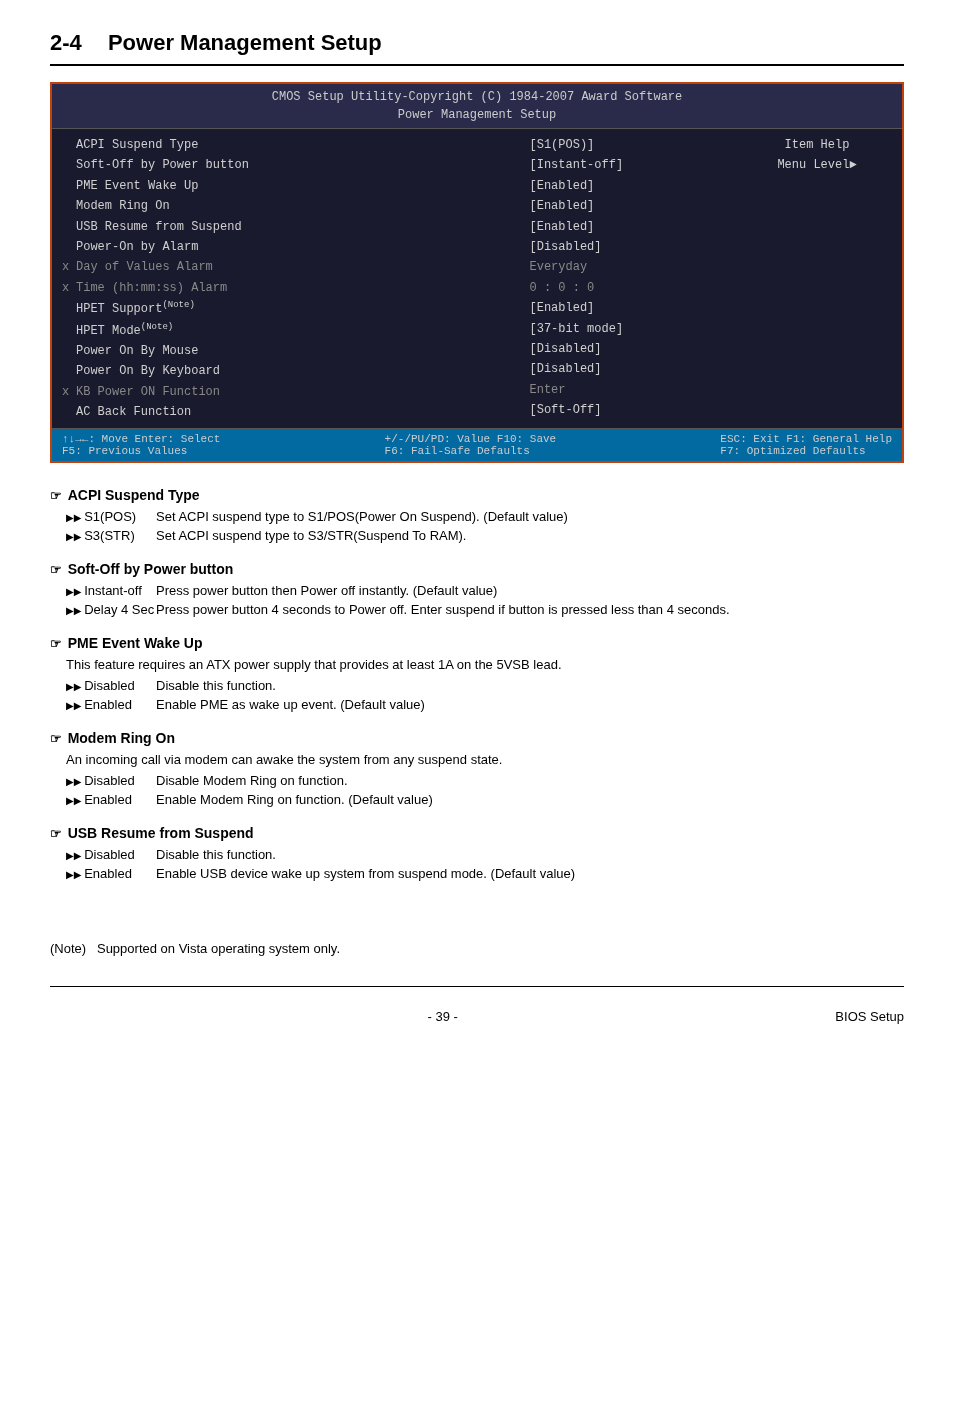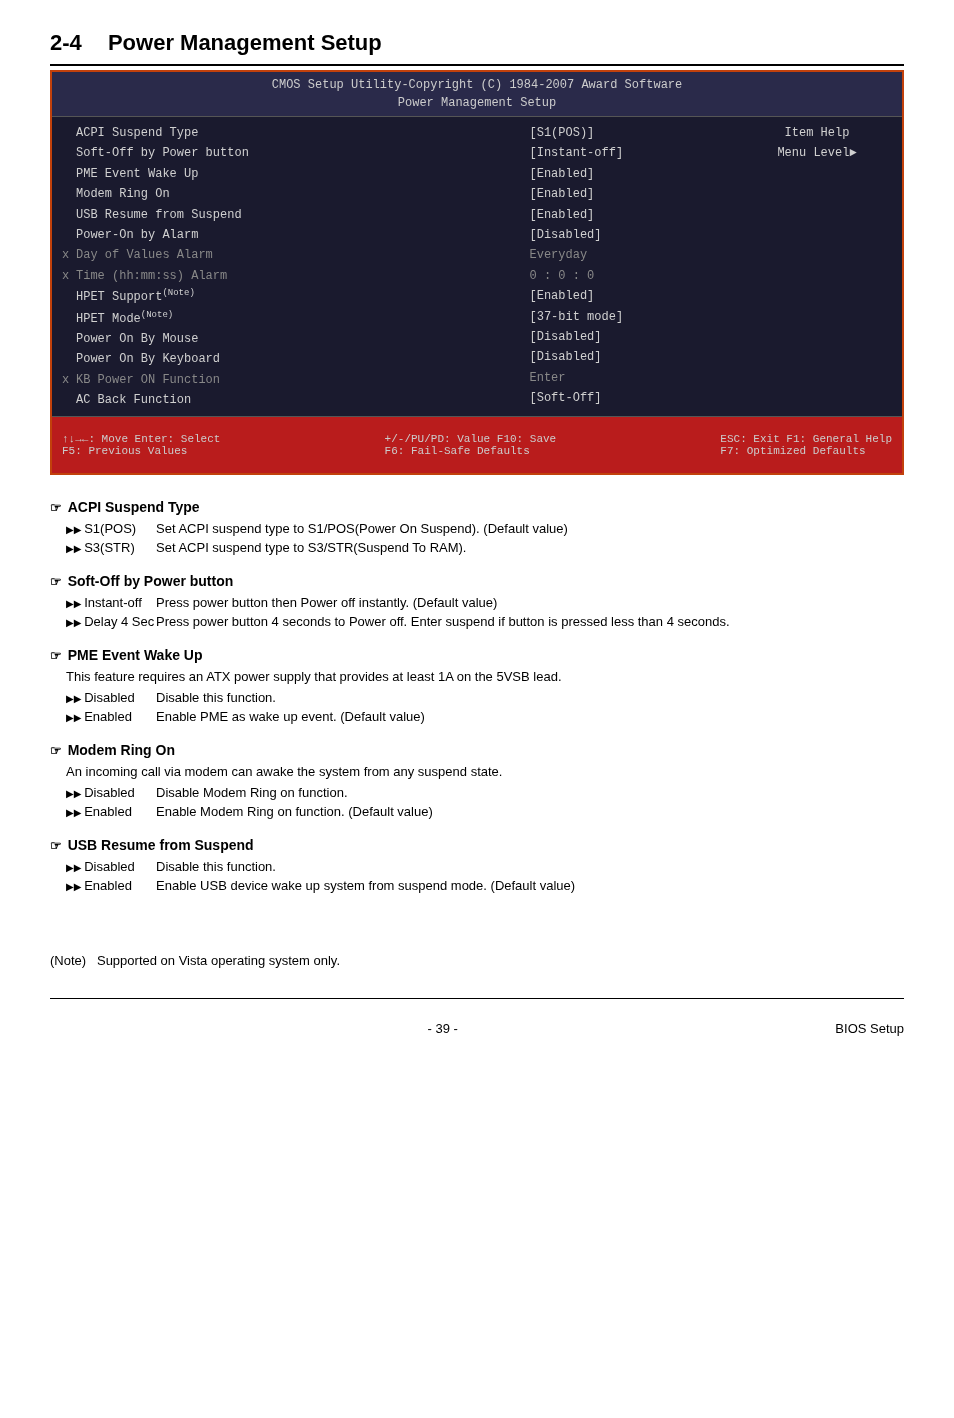--- a/index.html
+++ b/index.html
@@ -9,21 +9,21 @@
       background: #fff;
       color: #000;
       width: 954px;
       min-height: 1418px;
       padding: 30px 50px 40px 50px;
     }
 
     .page-title {
       font-size: 22px;
       font-weight: bold;
-      margin-bottom: 4px;
+      margin-bottom: 16px;
       border-bottom: 2px solid #000;
       padding-bottom: 8px;
     }
     .page-title span.num {
       margin-right: 20px;
     }
 
     
     .cmos-box {
       border: 2px solid #c2410c;
@@ -76,24 +76,24 @@
     }
     .cmos-val-row {
       line-height: 1.7;
       padding: 0 2px;
     }
     .cmos-help-row {
       line-height: 1.7;
     }
     .cmos-footer {
       border-top: 1px solid #555;
-      background: #b91c1c;
+      background: #0369a1;
       display: flex;
       justify-content: space-between;
-      padding: 16px 10px;
+      padding: 4px 10px;
       font-size: 11px;
       color: #ccc;
       align-items: center;
     }
     .cmos-footer-col {
       display: flex;
       flex-direction: column;
     }
 
     

